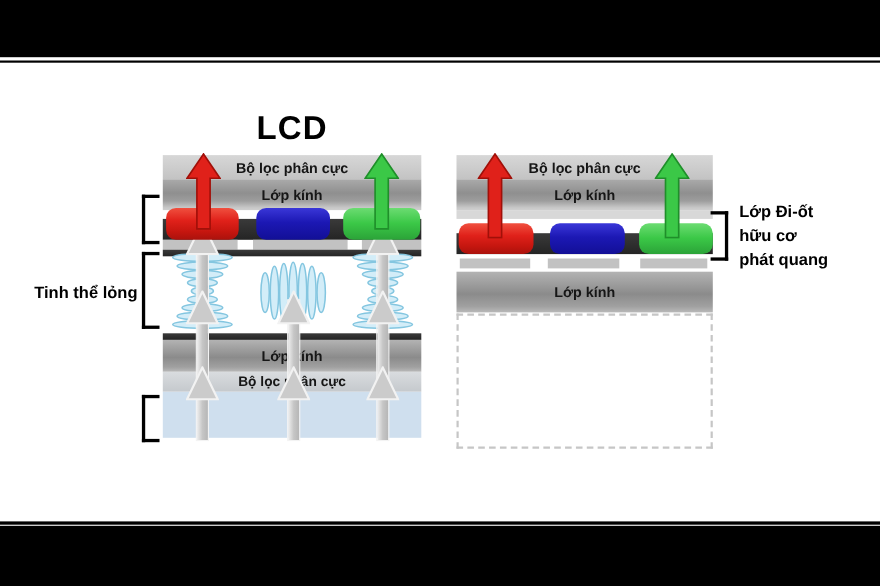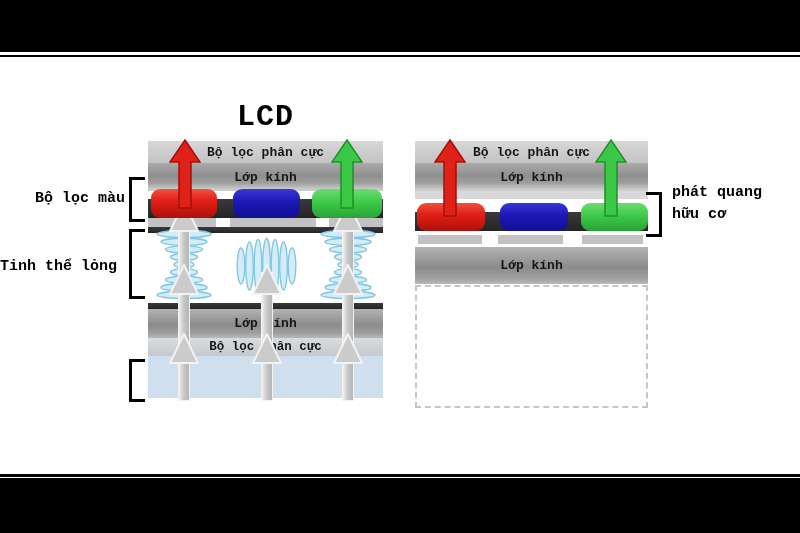--- a/index.html
+++ b/index.html
@@ -1,17 +1,17 @@
 <!DOCTYPE html>
 <html><head>
 <meta charset="utf-8">
 <style>
   html,body{margin:0;padding:0;background:#fff;}
   .canvas{position:relative;width:800px;height:533px;background:#ffffff;overflow:hidden;
-          font-family:Liberation Mono, monospace;}
+          font-family:Liberation Sans, sans-serif;}
   .blackbar{position:absolute;left:0;width:800px;background:#000;z-index:10;}
   .blackline{position:absolute;left:0;width:800px;background:#000;z-index:10;}
   .title{position:absolute;font-weight:700;font-size:30px;color:#000;text-align:center;
          letter-spacing:1px;z-index:6;}
   .layer{position:absolute;display:flex;align-items:center;justify-content:center;
          font-weight:700;font-size:13px;color:#161616;z-index:1;}
   .polar-top{background:linear-gradient(180deg,#d7d7d7,#c3c3c3);}
   .glass{background:linear-gradient(180deg,#aaaaaa 0%,#8f8f8f 45%,#9d9d9d 70%,#c7c7c7 92%,#cfcfcf 100%);}
   .glass2{background:linear-gradient(180deg,#b3b3b3 0%,#8b8b8b 55%,#a0a0a0 85%,#b9b9b9 100%);}
   .polar-bottom{background:linear-gradient(180deg,#d9dcdf,#c5c9cd);}
@@ -140,26 +140,25 @@
   <div class="sub blue" style="left:233px;top:189px;width:67px;height:29px;"></div>
   <div class="sub green" style="left:312px;top:189px;width:70px;height:29px;"></div>
 
   <svg class="carrow" style="left:169px;top:139px;" width="32" height="70" viewBox="0 0 32 70">
     <polygon points="16,1 31,23 22,23 22,69 10,69 10,23 1,23" stroke-width="1.5" stroke="#a11009" fill="#e0211a"></polygon>
   </svg>
   <svg class="carrow" style="left:331px;top:139px;" width="32" height="70" viewBox="0 0 32 70">
     <polygon points="16,1 31,23 22,23 22,69 10,69 10,23 1,23" stroke-width="1.5" stroke="#1f8f2a" fill="#3bc847"></polygon>
   </svg>
 
-  <div class="side-label" style="left:0;top:190px;width:125px;text-align:right;">Bộ lọc màu</div>
   <div class="bk" style="left:129px;top:177px;width:3px;height:45px;"></div>
   <div class="bk" style="left:129px;top:177px;width:16px;height:3px;"></div>
   <div class="bk" style="left:129px;top:219px;width:16px;height:3px;"></div>
 
-  <div class="side-label" style="left:0;top:258px;width:125px;text-align:left;">Tinh thể lỏng</div>
+  <div class="side-label" style="left:0;top:258px;width:125px;text-align:right;">Tinh thể lỏng</div>
   <div class="bk" style="left:129px;top:229px;width:3px;height:70px;"></div>
   <div class="bk" style="left:129px;top:229px;width:16px;height:3px;"></div>
   <div class="bk" style="left:129px;top:296px;width:16px;height:3px;"></div>
 
   <div class="bk" style="left:129px;top:359px;width:3px;height:43px;"></div>
   <div class="bk" style="left:129px;top:359px;width:16px;height:3px;"></div>
   <div class="bk" style="left:129px;top:399px;width:16px;height:3px;"></div>
 
 
   <div class="layer polar-top" style="left:415px;top:141px;width:233px;height:22px;">
@@ -190,17 +189,18 @@
     <polygon points="16,1 31,23 22,23 22,77 10,77 10,23 1,23" stroke-width="1.5" stroke="#a11009" fill="#e0211a"></polygon>
   </svg>
   <svg class="carrow" style="left:595px;top:139px;" width="32" height="78" viewBox="0 0 32 78">
     <polygon points="16,1 31,23 22,23 22,77 10,77 10,23 1,23" stroke-width="1.5" stroke="#1f8f2a" fill="#3bc847"></polygon>
   </svg>
 
   <div class="bk" style="left:659px;top:192px;width:3px;height:45px;"></div>
   <div class="bk" style="left:646px;top:192px;width:16px;height:3px;"></div>
   <div class="bk" style="left:646px;top:234px;width:16px;height:3px;"></div>
   <div class="oled-label" style="left:672px;top:182px;width:125px;">
+    <div>Lớp Đi-ốt</div>
+    <div>hữu cơ</div>
     <div>phát quang</div>
-    <div>hữu cơ</div>
   </div>
 
 </div>
 
 </body></html>

